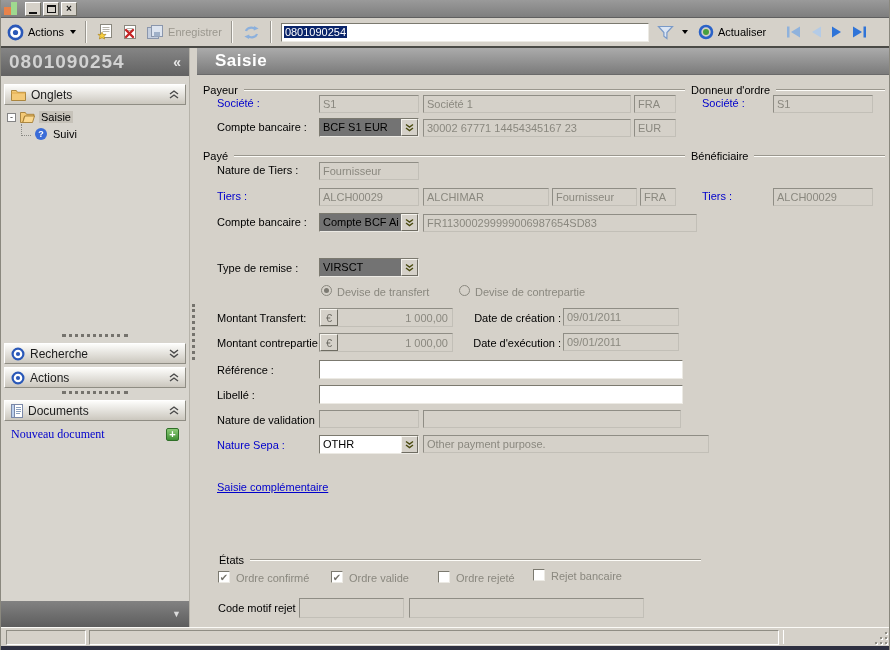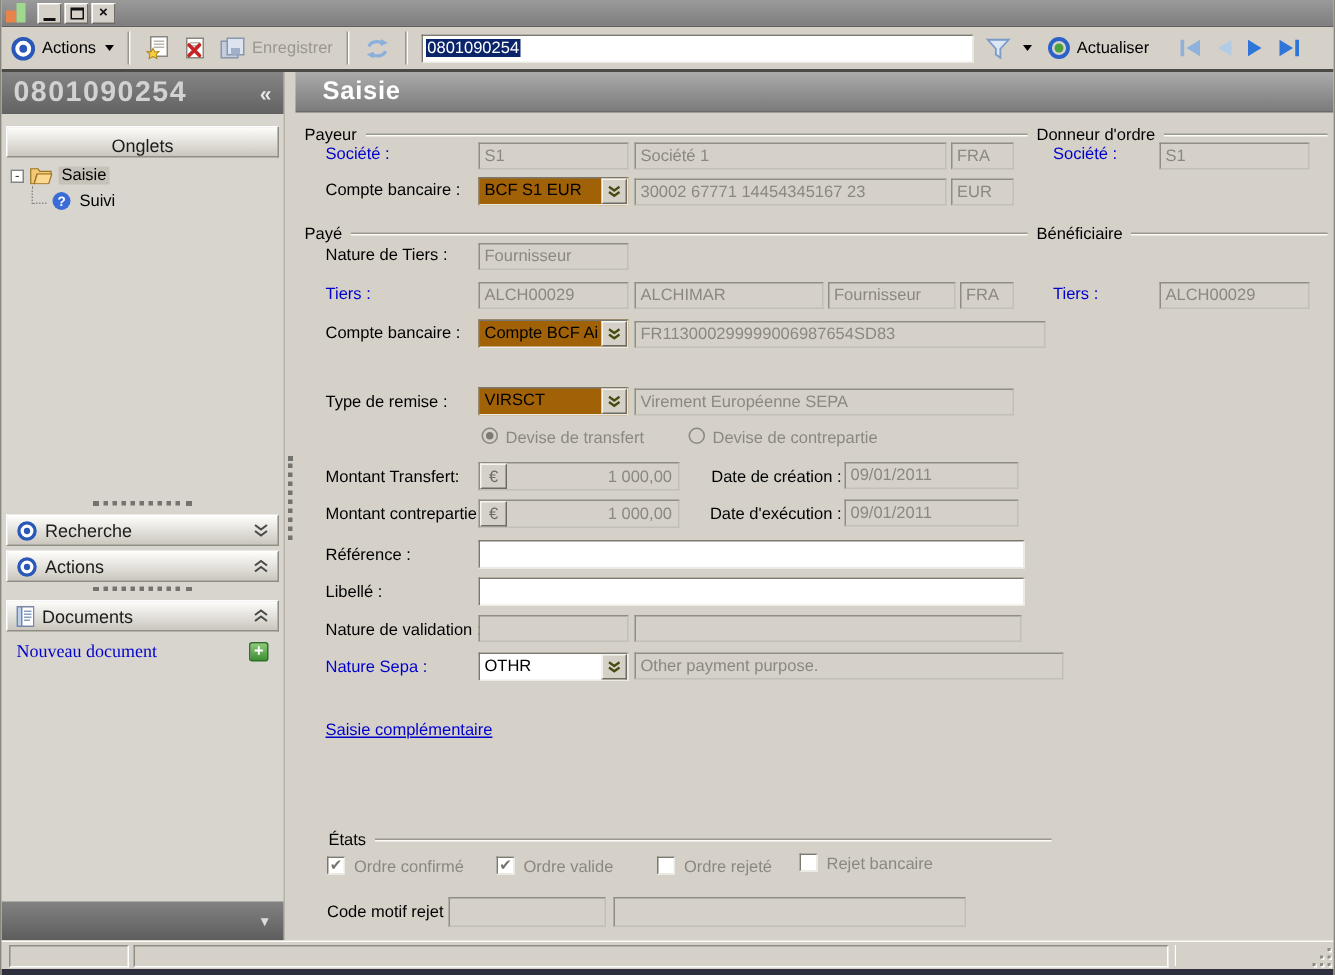--- a/index.html
+++ b/index.html
@@ -42,21 +42,21 @@
 
   
   .sidebar { width:189px; background:#d8d5ce; display:flex; flex-direction:column; border-right:1px solid #b6b3aa; }
   .sb-header { height:28px; background:linear-gradient(#858585,#626262); display:flex; align-items:center;
                padding:0 8px; }
   .sb-header .sb-id { color:#d2d2d2; font-size:19px; font-weight:bold; flex:1; letter-spacing:1px; }
   .sb-header .sb-collapse { color:#e6e6e6; font-size:14px; font-weight:bold; cursor:default; }
   .panel-header { height:21px; margin:3px 3px 0 3px; background:linear-gradient(#fdfdfb,#cbc7be);
                   border:1px solid; border-color:#fff #8f8d84 #8f8d84 #fff;
                   display:flex; align-items:center; gap:5px; padding:0 6px; cursor:default; }
-  .panel-header.first { margin-top:8px;flex-direction:column; }
+  .panel-header.first { margin-top:8px; }
   .panel-header .ph-label { flex:1; font-size:12px; color:#1c1c1c; }
   .tree { height:226px; padding:4px 0 0 6px; overflow:hidden; }
   .tree-row { display:flex; align-items:center; gap:4px; height:16px; }
   .expander { width:9px; height:9px; background:#fff; border:1px solid #848484; font-size:9px; line-height:6px;
               text-align:center; color:#333; }
   .tree-label { padding:0 2px; }
   .tree-label.selected { background:#c6c2b9; }
   .tree-child { margin-left:14px; display:flex; align-items:center; gap:4px; height:18px; }
   .tree-elbow { width:10px; height:12px; border-left:1px dotted #8a8a84; border-bottom:1px dotted #8a8a84;
                 margin-top:-8px; }
@@ -90,21 +90,21 @@
   .lbl { position:absolute; font-size:11px; color:#000; white-space:nowrap; }
   .lbl.blue { color:#0000cc; }
   .lbl.gray { color:#8a887f; }
   .lbl.r { text-align:right; }
 
   .fld { position:absolute; height:18px; background:#d5d1c9; border:1px solid; padding:1px 3px;
          border-color:#8f8d85 #c2bfb7 #c2bfb7 #8f8d85; color:#8a887f; font-size:11px; line-height:14px;
          white-space:nowrap; overflow:hidden; }
   .wfld { position:absolute; height:19px; background:#fff; border:1px solid;
           border-color:#7b796f #eceae4 #eceae4 #7b796f; padding:1px 3px; font-size:11px; }
-  .combo { position:absolute; height:19px; background:#a16207; border:1px solid;
+  .combo { position:absolute; height:19px; background:#737373; border:1px solid;
            border-color:#7b796f #eceae4 #eceae4 #7b796f; display:flex; align-items:stretch; }
   .combo.white { background:#fff; }
   .combo .cv { flex:1; padding:2px 3px; font-size:11px; color:#000; white-space:nowrap; overflow:hidden; }
   .combo .cbtn { width:17px; background:#d5d1c9; border:1px solid; border-color:#f6f4ee #6e6c62 #6e6c62 #f6f4ee;
                  display:flex; align-items:center; justify-content:center; }
   .amount { position:absolute; height:19px; background:#d5d1c9; border:1px solid;
             border-color:#8f8d85 #c2bfb7 #c2bfb7 #8f8d85; display:flex; align-items:center; }
   .amount .eur-btn { width:18px; height:100%; background:#d5d1c9; border:1px solid;
                      border-color:#f6f4ee #6e6c62 #6e6c62 #f6f4ee; color:#6e6c64; font-size:11px;
                      display:flex; align-items:center; justify-content:center; }
@@ -391,21 +391,20 @@
 
         <span class="lbl" style="left:20px;top:186px">Type de remise :</span>
         <span class="combo" style="left:122px;top:182px;width:100px">
           <span class="cv">VIRSCT</span>
           <span class="cbtn">
               <svg width="9" height="9" viewBox="0 0 9 9">
                 <path d="M1 1.5L4.5 4 8 1.5M1 5l3.5 2.5L8 5" fill="none" stroke="#4a4a10" stroke-width="1.5"></path>
               </svg>
             </span>
         </span>
-        <span class="fld" style="left:226px;top:183px;width:253px">Virement Européenne SEPA</span>
 
         <span class="radio sel" style="left:124px;top:209px"></span>
         <span class="lbl gray" style="left:140px;top:210px">Devise de transfert</span>
         <span class="radio" style="left:262px;top:209px"></span>
         <span class="lbl gray" style="left:278px;top:210px">Devise de contrepartie</span>
 
         <span class="lbl" style="left:20px;top:236px">Montant Transfert:</span>
         <span class="amount" style="left:122px;top:232px;width:134px">
           <span class="eur-btn">€</span>
           <span class="amt">1 000,00</span>

